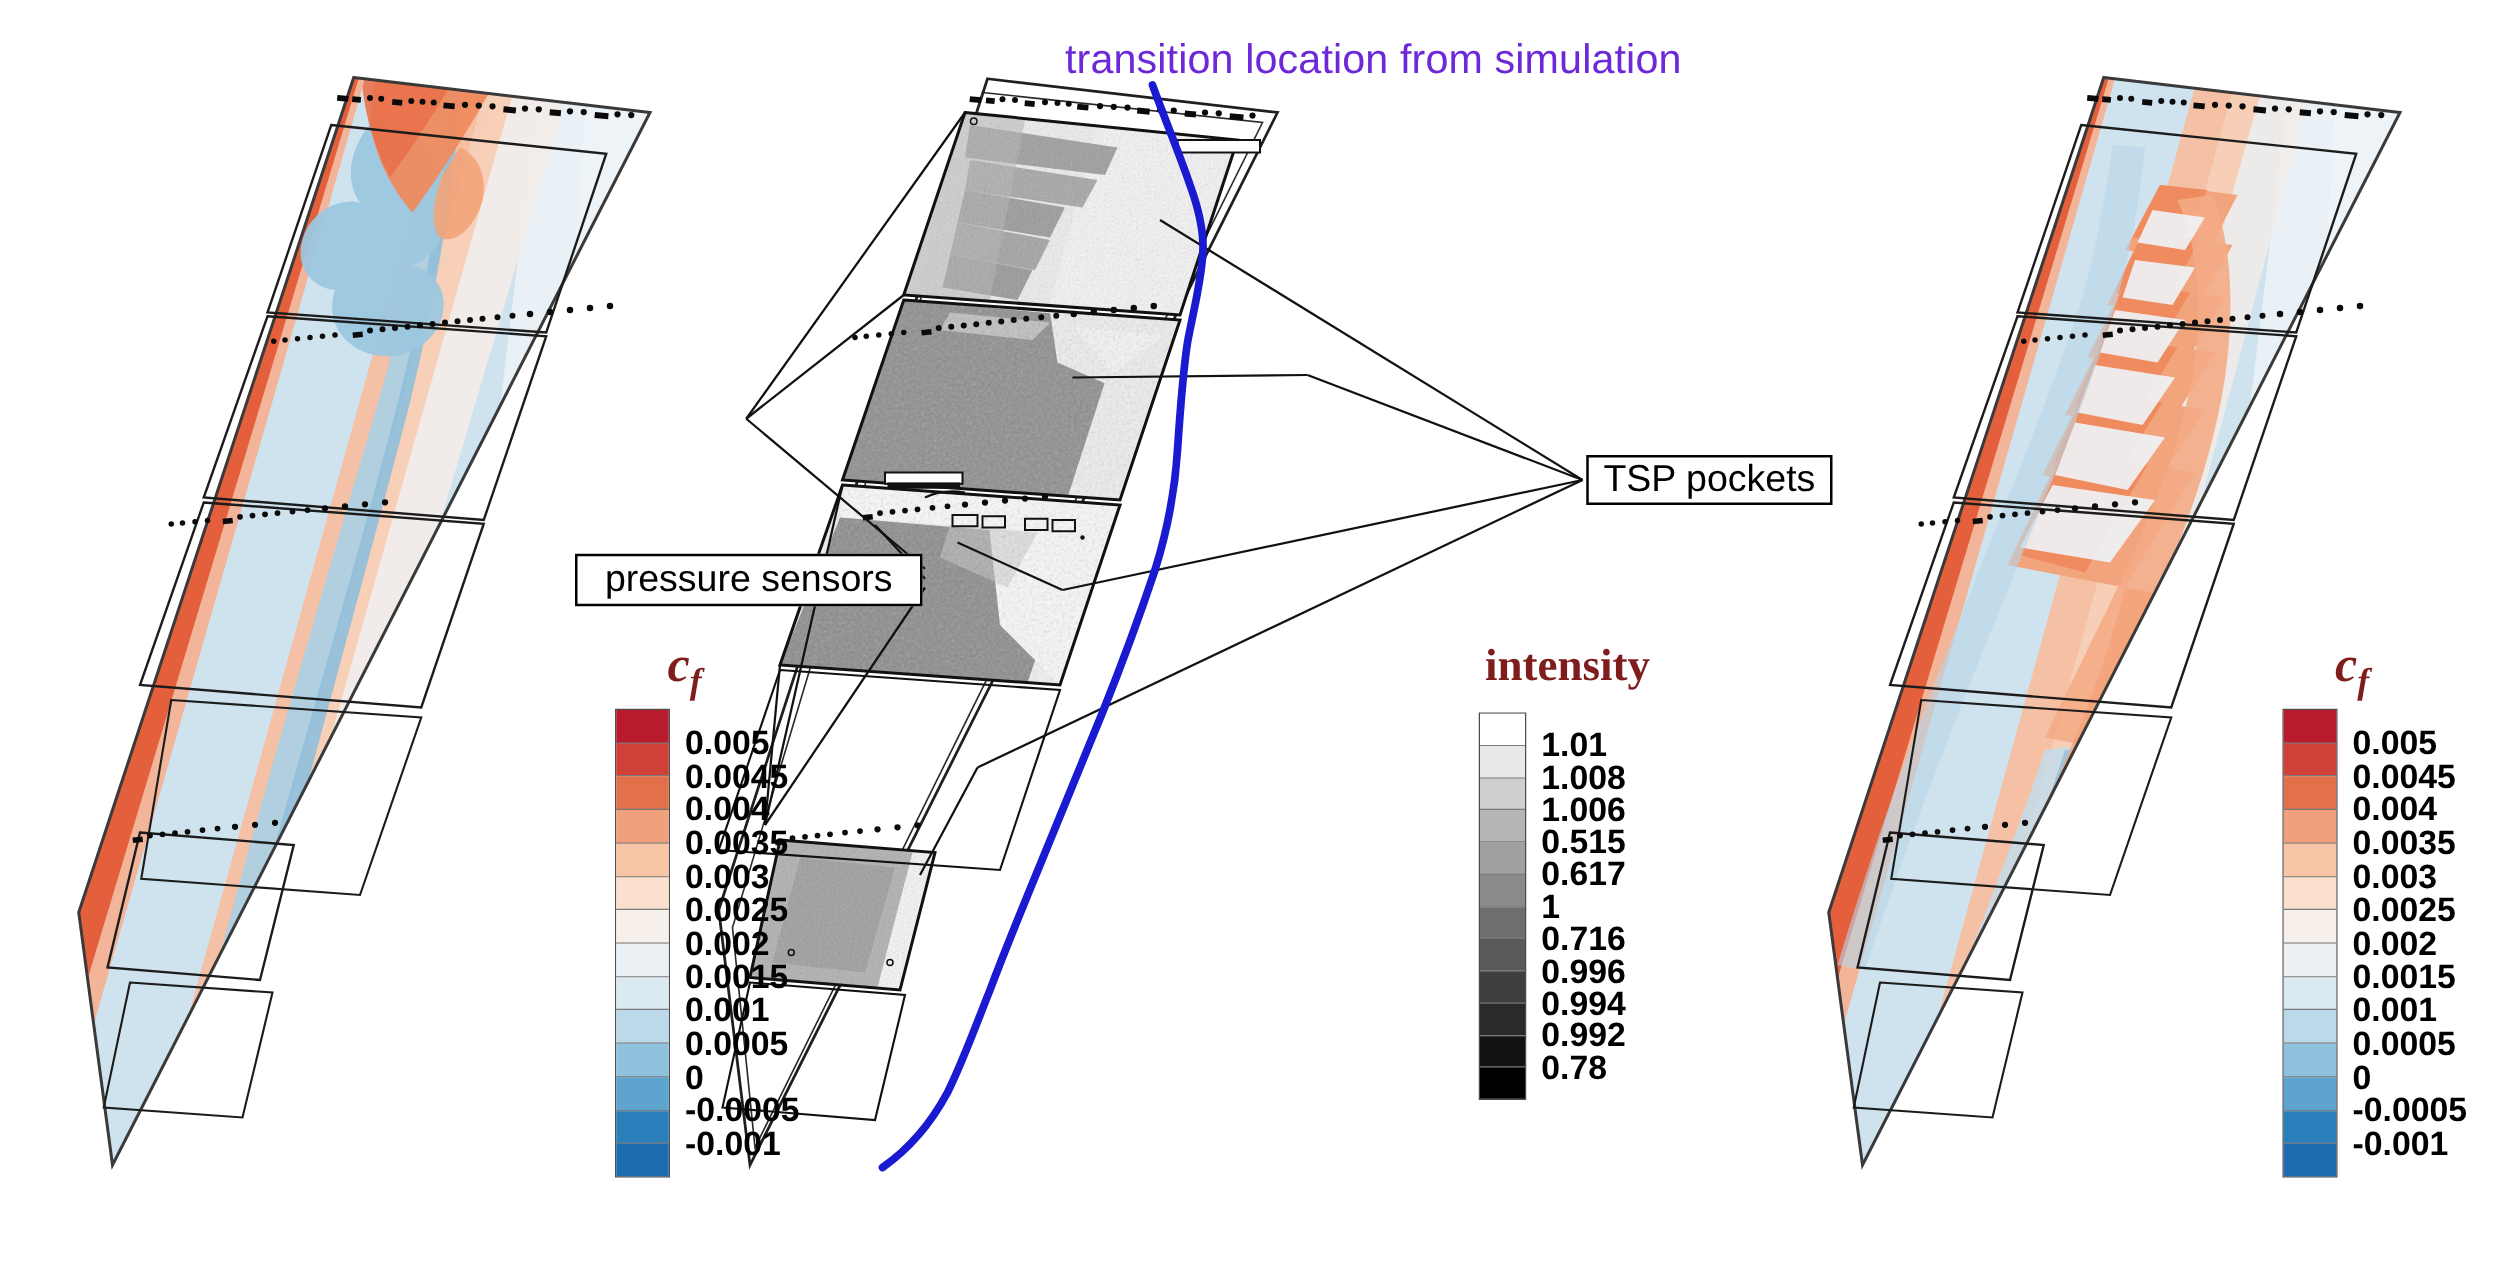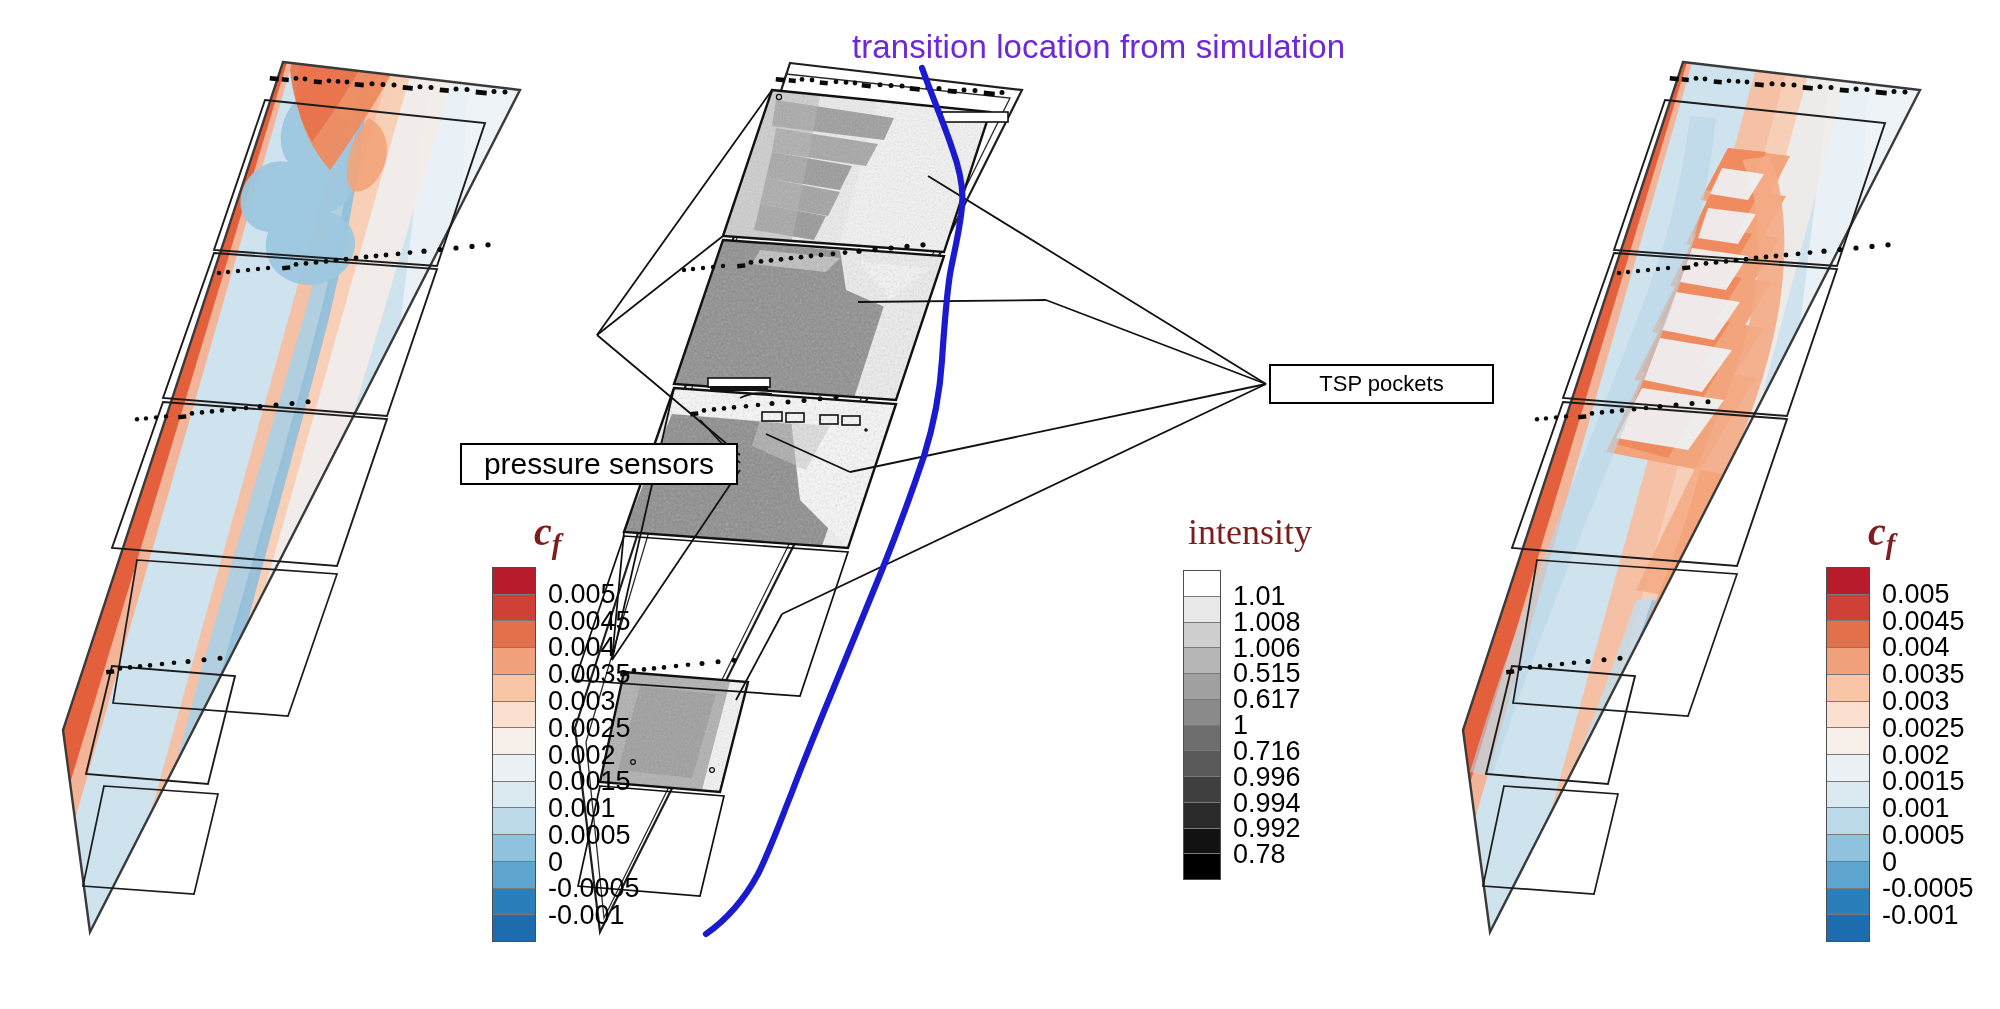--- a/index.html
+++ b/index.html
@@ -8,38 +8,38 @@
        font-family:"Liberation Sans",sans-serif;}
   .fig{position:absolute;left:0;top:0;width:2000px;height:1009px;}
   svg.fig{display:block;}
 
   
   .callout{position:absolute;box-sizing:border-box;background:#ffffff;
            border:2.5px solid #000000;display:flex;align-items:center;
            justify-content:center;font-family:"Liberation Sans",sans-serif;
            color:#000;white-space:nowrap;z-index:40;}
   #callout-pressure-sensors{left:460px;top:443px;width:278px;height:42px;font-size:30px;}
-  #callout-tsp-pockets{left:1269px;top:364px;width:225px;height:40px;font-size:22px;}
+  #callout-tsp-pockets{left:1269px;top:364px;width:197px;height:40px;font-size:30px;}
 
   
   #transition-label{position:absolute;left:852px;top:28px;font-size:33px;
       color:#6d28d9;font-family:"Liberation Sans",sans-serif;
       letter-spacing:.1px;white-space:nowrap;z-index:40;}
 
   
   .cb-group{position:absolute;z-index:35;}
   .cb-title{position:absolute;font-family:"Liberation Serif",serif;
             font-style:italic;font-weight:bold;color:#7f1d1d;white-space:nowrap;}
-  .cb-title.upright{font-style:normal;font-weight:normal;}
+  .cb-title.upright{font-style:normal;font-weight:bold;}
   .cb-title sub{font-size:.72em;font-style:italic;}
   .cb-strip{position:absolute;box-sizing:border-box;border:1.5px solid #4d4d4d;
             display:flex;flex-direction:column;}
   .cb-strip .band{flex:1 1 0;border-bottom:1.2px solid #7a7a7a;}
   .cb-strip .band:last-child{border-bottom:none;}
-  .cb-ticks{position:absolute;}
+  .cb-ticks{position:absolute;font-weight:bold;}
   .cb-ticks .tk{position:absolute;left:0;font-family:"Liberation Sans",sans-serif;
                 font-size:27px;color:#000;white-space:nowrap;line-height:1;}
 </style>
 </head>
 <body>
 
 <svg class="fig" viewBox="0 0 2000 1009" width="2000" height="1009" xmlns="http://www.w3.org/2000/svg">
   <defs>
 
     <clipPath id="clipWingL">

